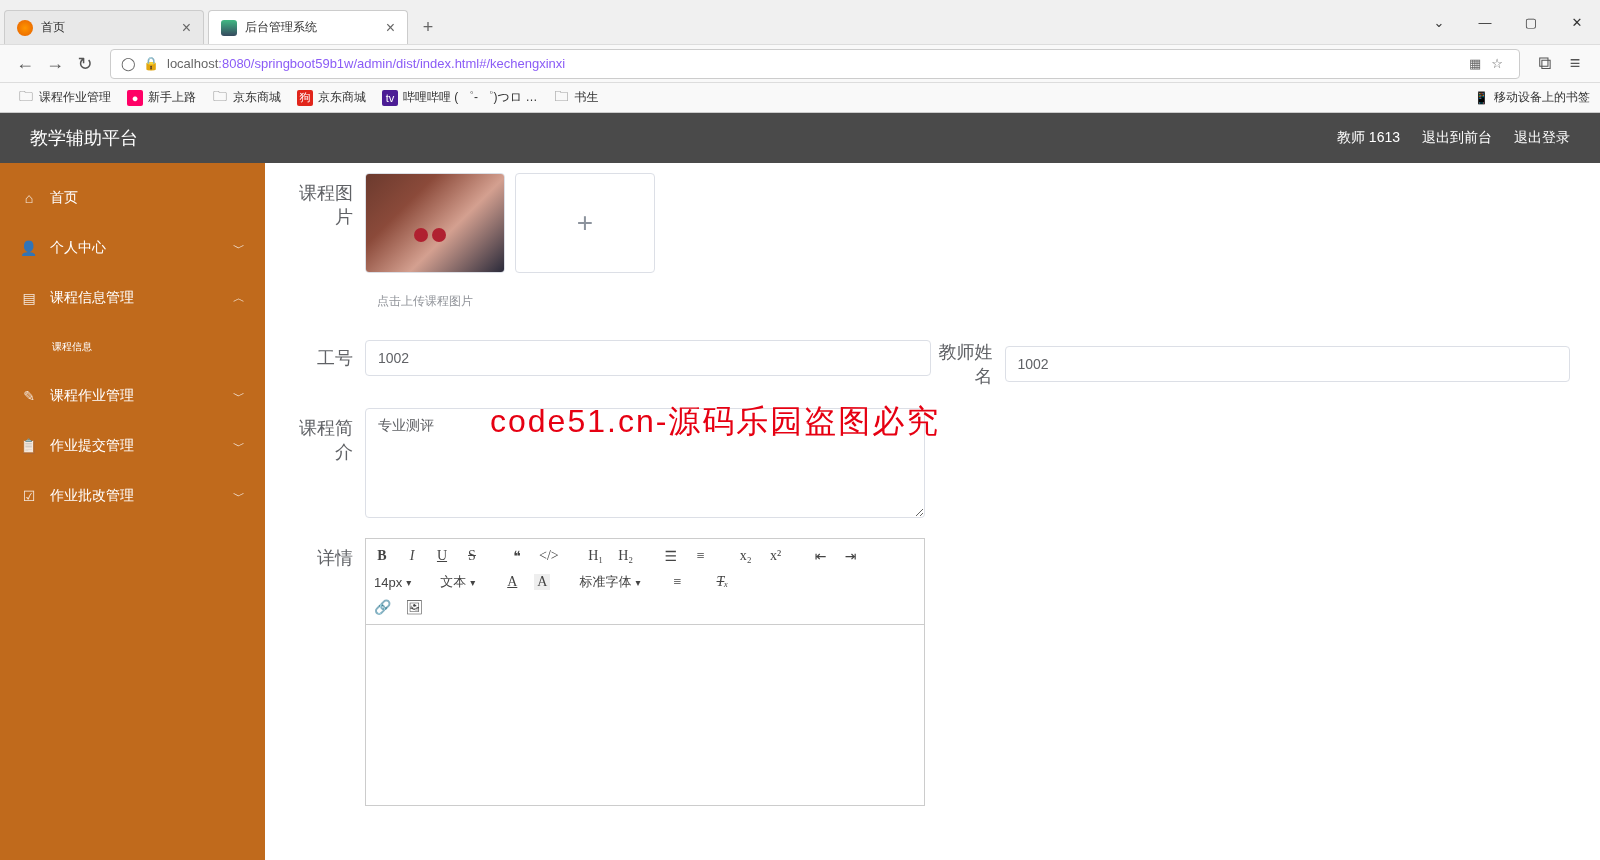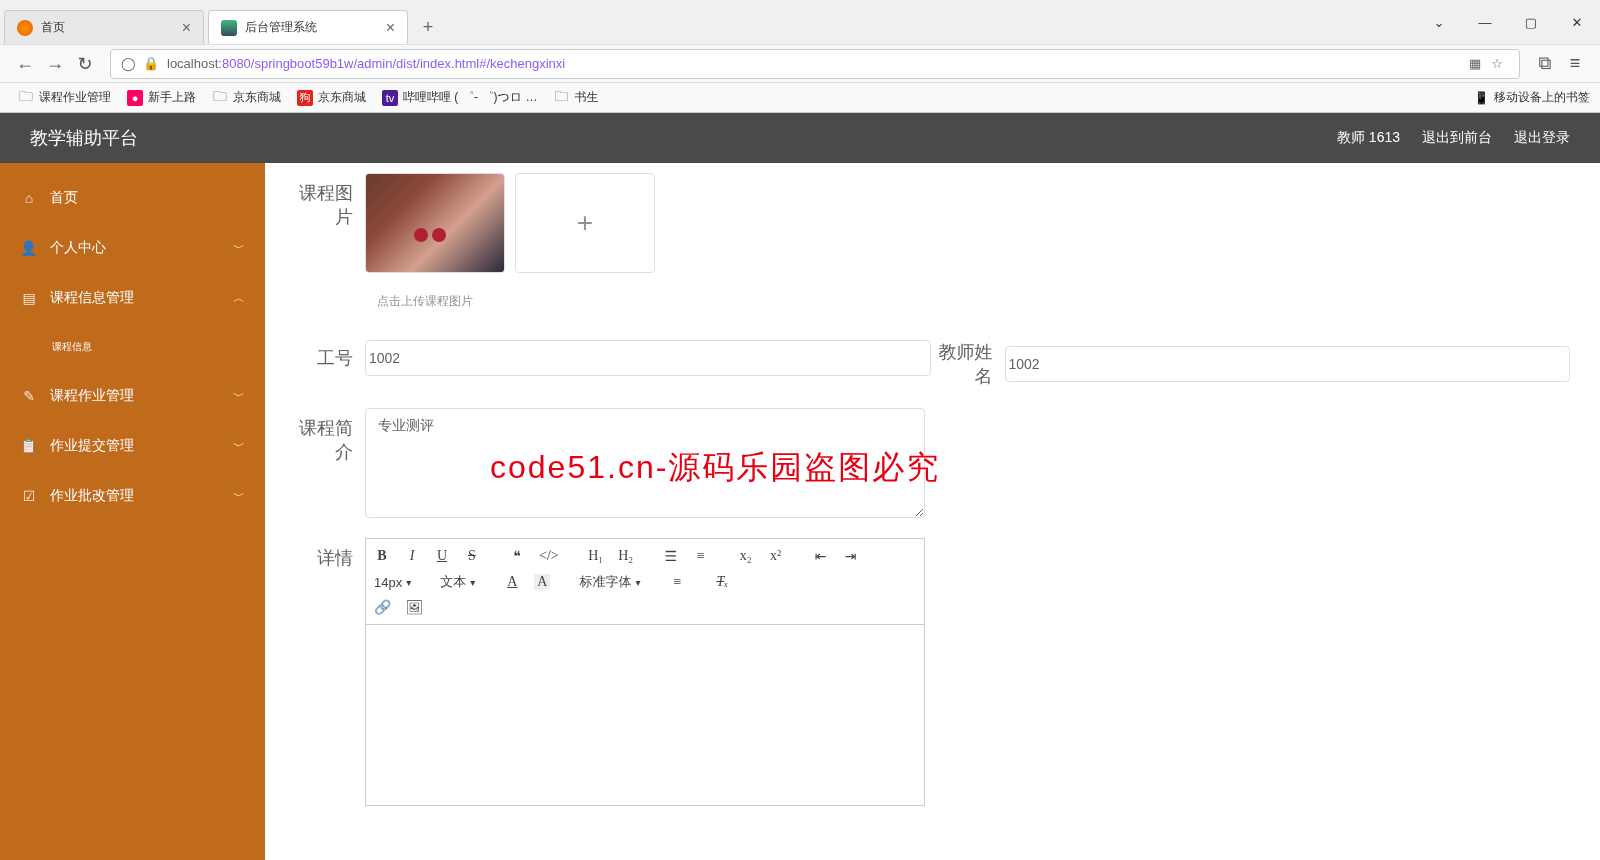--- a/index.html
+++ b/index.html
@@ -2,21 +2,21 @@
 <html><head>
 <meta charset="utf-8">
 <style>
 * { box-sizing: border-box; margin: 0; padding: 0; }
 body { font-family: "Microsoft YaHei", Arial, sans-serif; font-size: 13px; color: #333; background: #fff; width: 1600px; height: 860px; position: relative; overflow: hidden; }
 
 
 .watermark { position: absolute; top: 0; left: 0; right: 0; bottom: 0; pointer-events: none; z-index: 1; overflow: hidden; }
 .wm-row { display: flex; justify-content: space-between; padding: 0 20px; }
 .wm-text { color: #bbb; font-size: 26px; font-weight: 400; opacity: 0.5; white-space: nowrap; }
-.wm-red { position: absolute; left: 490px; top: 400px; color: #e60012; font-size: 32px; font-weight: 500; letter-spacing: 2px; z-index: 5; pointer-events: none; margin-top: 46px; }
+.wm-red { position: absolute; left: 490px; top: 400px; color: #e60012; font-size: 32px; font-weight: 500; letter-spacing: 2px; z-index: 5; pointer-events: none; }
 
 
 .chrome-top { height: 45px; display: flex; align-items: flex-end; background: #f0f0f0; border-bottom: 1px solid #ddd; position: relative; z-index: 10; }
 .tab { height: 34px; display: flex; align-items: center; padding: 0 12px; border: 1px solid #ccc; border-bottom: none; border-radius: 4px 4px 0 0; background: #fff; margin-left: 4px; min-width: 200px; max-width: 220px; }
 .tab.inactive { background: #e8e8e8; }
 .tab-icon { width: 16px; height: 16px; margin-right: 8px; border-radius: 3px; flex-shrink: 0; }
 .tab-icon.ff { background: radial-gradient(circle,#ff9500,#e66000); border-radius: 50%; }
 .tab-icon.vue { background: linear-gradient(180deg,#41b883,#35495e); }
 .tab-title { flex: 1; overflow: hidden; text-overflow: ellipsis; white-space: nowrap; font-size: 12px; }
 .tab-close { margin-left: 8px; cursor: pointer; font-size: 16px; color: #666; }
@@ -62,21 +62,21 @@
 .form-row { display: flex; align-items: flex-start; margin-bottom: 20px; }
 .form-label { width: 70px; text-align: right; padding-right: 12px; color: #606266; font-size: 18px; padding-top: 8px; flex-shrink: 0; }
 .img-box { width: 140px; height: 100px; border: 1px solid #dcdfe6; border-radius: 4px; overflow: hidden; display: flex; align-items: center; justify-content: center; margin-right: 10px; }
 .img-thumb { width: 100%; height: 100%; background: linear-gradient(135deg,#6b3a2e 0%,#8b4a3a 30%,#d4a090 60%,#2a2a3a 100%); position: relative; }
 .img-thumb::after { content:''; position:absolute; left:35%; top:55%; width:14px; height:14px; background:#b02030; border-radius:50%; box-shadow: 18px 0 0 #b02030; }
 .img-add { font-size: 28px; color: #8c939d; }
 .help-text { font-size: 12px; color: #909399; margin-top: 10px; margin-left: 82px; margin-bottom: 30px; }
 
 .two-col { display: flex; gap: 4px; }
 .col { flex: 1; display: flex; align-items: center; }
-.el-input { flex: 1; height: 36px; border: 1px solid #dcdfe6; border-radius: 4px; padding: 0 3px; font-size: 14px; color: #606266; outline: none; }
+.el-input { flex: 1; height: 36px; border: 1px solid #dcdfe6; border-radius: 4px; padding: 0 12px; font-size: 14px; color: #606266; outline: none; }
 .el-textarea { width: 560px; min-height: 110px; border: 1px solid #dcdfe6; border-radius: 4px; padding: 8px 12px; font-size: 14px; color: #606266; resize: both; outline: none; font-family: inherit; }
 
 
 .editor { border: 1px solid #ccc; width: 560px; }
 .ed-toolbar { border-bottom: 1px solid #ccc; padding: 4px 8px; }
 .ed-row { display: flex; align-items: center; gap: 14px; padding: 4px 0; flex-wrap: wrap; }
 .ed-btn { font-family: Georgia, serif; font-size: 14px; cursor: pointer; color: #444; min-width: 16px; text-align: center; }
 .ed-btn.bold { font-weight: bold; }
 .ed-btn.italic { font-style: italic; }
 .ed-btn.underline { text-decoration: underline; }

